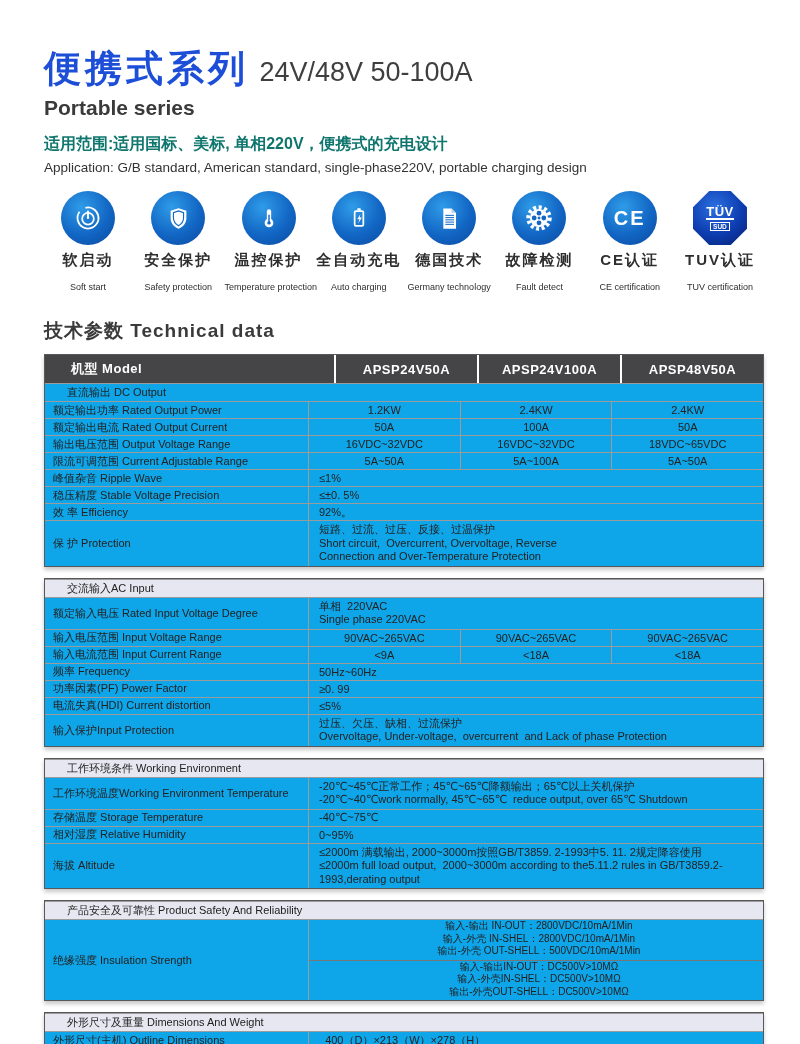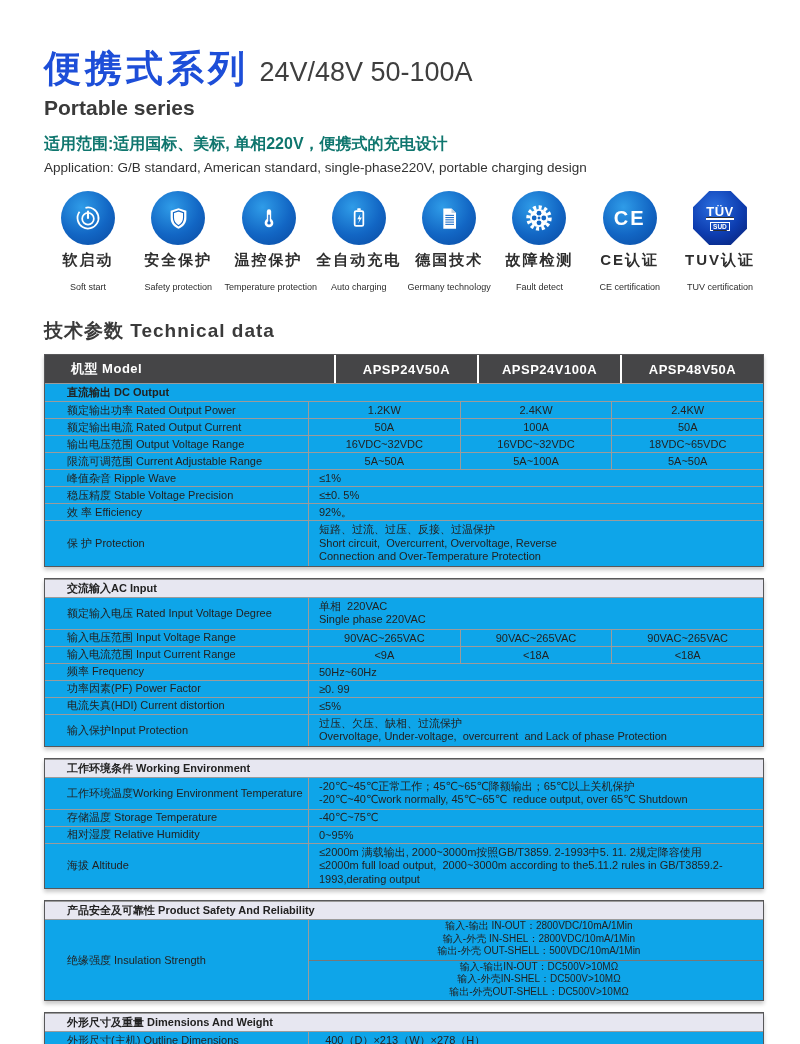--- a/index.html
+++ b/index.html
@@ -17,44 +17,44 @@
 
   
   .features{display:flex;justify-content:space-between;margin-top:16px;}
   .feature{width:88px;text-align:center;}
   .f-icon{width:54px;height:54px;margin:0 auto;border-radius:50%;
           background:radial-gradient(circle at 38% 30%,#2f9ce8 0%,#1266c4 55%,#0a49a0 100%);
           display:flex;align-items:center;justify-content:center;}
   .f-icon.octagon{border-radius:8px;
           clip-path:polygon(30% 0%,70% 0%,100% 30%,100% 70%,70% 100%,30% 100%,0% 70%,0% 30%);
           background:radial-gradient(circle at 40% 30%,#2b6fe0 0%,#0d3db0 55%,#071f72 100%);
-          flex-direction:column;text-decoration:underline;}
+          flex-direction:column;}
   .f-cn{font-size:15px;font-weight:600;color:#2e2e2e;margin-top:6px;letter-spacing:2px;white-space:nowrap;}
   .f-en{font-size:9px;color:#2e2e2e;margin-top:12px;white-space:nowrap;}
   .ce-text{color:#fff;font-size:20px;font-weight:700;letter-spacing:2px;}
   .tuv-top{color:#fff;font-size:13px;font-weight:700;border-bottom:2px solid #fff;line-height:13px;letter-spacing:.5px;}
   .tuv-sub{color:#fff;font-size:6.5px;font-weight:700;border:1px solid #fff;padding:0 2px;margin-top:2px;line-height:7px;}
 
   
   .tech-title{font-size:19px;font-weight:700;color:#3a3a3a;margin:26px 0 10px 0;letter-spacing:1px;}
 
   
   .spec-table{border:1px solid #58585a;box-shadow:0 3px 4px rgba(0,0,0,.22);
               margin-bottom:11px;background:#0ea5e9;font-size:11px;color:#222;}
   .row{display:flex;align-items:stretch;}
   .body-row{border-top:1px solid #9b9b9b;}
   .spec-table .row:first-child{border-top:none;}
   .header-row{background:#454547;height:28px;}
   .hcell{display:flex;align-items:center;color:#fff;font-size:13px;font-weight:600;letter-spacing:.5px;}
   .hcell.lab{width:263px;padding-left:26px;}
   .hcell.val{flex:1;justify-content:center;border-left:2px solid #fff;}
   .section-row{min-height:17px;display:flex;align-items:center;padding-left:22px;
-               font-size:11px;font-weight:700;color:#222;}
+               font-size:11px;font-weight:400;color:#222;}
   .section-row.tinted{background:#e7e7f1;}
-  .lcell{width:263px;display:flex;align-items:center;padding-left:22px;box-sizing:border-box;
+  .lcell{width:263px;display:flex;align-items:center;padding-left:8px;box-sizing:border-box;
          font-size:11px;color:#222;}
   .vcell{flex:1;border-left:1px solid #9b9b9b;box-sizing:border-box;min-height:16px;
          display:flex;align-items:center;justify-content:center;text-align:center;white-space:pre-wrap;}
   .vcell.spanv{justify-content:flex-start;text-align:left;padding-left:10px;}
   .vcell.multi{flex-direction:column;align-items:flex-start;justify-content:center;
                padding:2px 4px 2px 10px;line-height:13.5px;}
   .vcell.blocks{flex-direction:column;align-items:stretch;padding:0;}
   .block{padding:0 4px 2px 10px;line-height:12.5px;font-size:10px;font-weight:500;}
   .block + .block{border-top:1px solid #777;}
   .line{display:block;}

